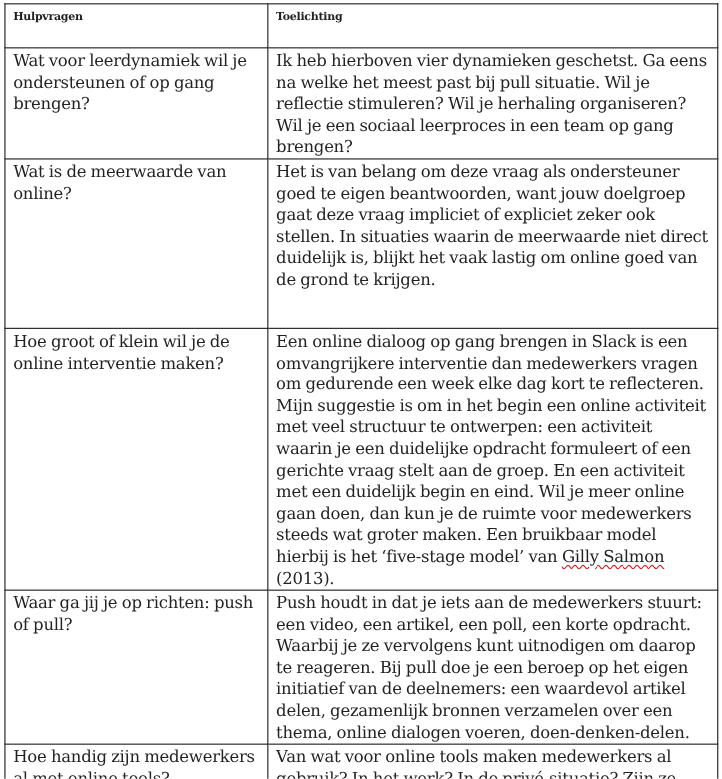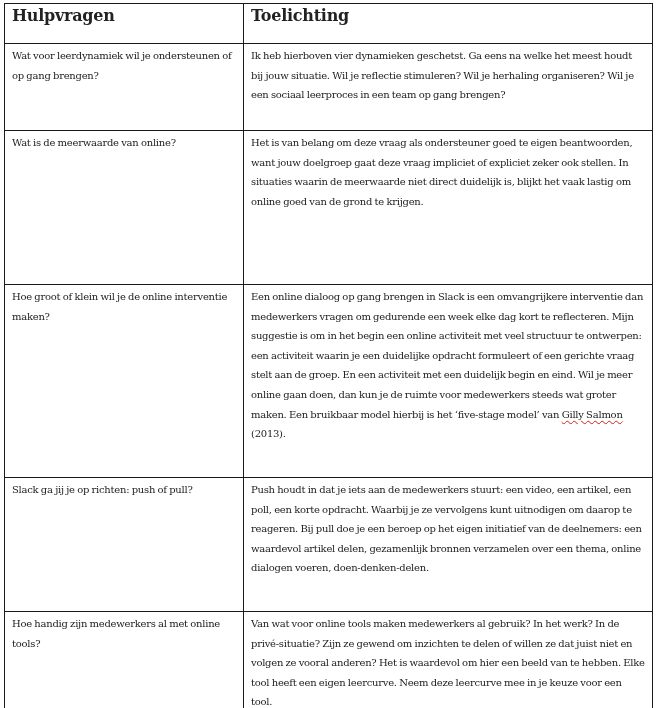--- a/index.html
+++ b/index.html
@@ -21,29 +21,29 @@
       top: 3px;
       width: 648px;
       border-collapse: collapse;
       table-layout: fixed;
     }
     .doc-table td, .doc-table th {
       border: 1.5px solid #1a1a1a;
       vertical-align: top;
       text-align: left;
       padding: 2px 7px 0 7px;
-      font-size: 10px;
+      font-size: 15px;
       line-height: 19.6px;
       letter-spacing: -0.25px;
       word-spacing: -0.5px;
       overflow: hidden;
     }
     .doc-table th {
       font-weight: bold;
-      font-size: 16px;
+      font-size: 10px;
       margin-left: 36px;
     }
     col.c1 { width: 239px; }
     col.c2 { width: 409px; }
     tr.r-head { height: 40px; }
     tr.r1 { height: 87px; }
     tr.r2 { height: 154px; }
     tr.r3 { height: 193px; padding-left: 43px; }
     tr.r4 { height: 134px; }
     tr.r5 { height: 104px; }
@@ -61,32 +61,32 @@
     <col class="c1">
     <col class="c2">
   </colgroup>
   <tbody>
       <tr class="r-head">
     <th>Hulpvragen</th>
     <th>Toelichting</th>
   </tr>
   <tr class="r1">
     <td>Wat voor leerdynamiek wil je ondersteunen of op gang brengen?</td>
-    <td>Ik heb hierboven vier dynamieken geschetst. Ga eens na welke het meest houdt bij jouw situatie. Wil je reflectie stimuleren? Wil je herhaling organiseren? Wil je een sociaal leerproces in een team op gang brengen?</td>
+    <td>Ik heb hierboven vier dynamieken geschetst. Ga eens na welke het meest past bij pull situatie. Wil je reflectie stimuleren? Wil je herhaling organiseren? Wil je een sociaal leerproces in een team op gang brengen?</td>
   </tr>
   <tr class="r2">
     <td>Wat is de meerwaarde van online?</td>
     <td>Het is van belang om deze vraag als ondersteuner goed te eigen beantwoorden, want jouw doelgroep gaat deze vraag impliciet of expliciet zeker ook stellen. In situaties waarin de meerwaarde niet direct duidelijk is, blijkt het vaak lastig om online goed van de grond te krijgen.</td>
   </tr>
   <tr class="r3">
     <td>Hoe groot of klein wil je de online interventie maken?</td>
     <td><span>Een online dialoog op gang brengen in Slack is een omvangrijkere interventie dan medewerkers vragen om gedurende een week elke dag kort te reflecteren. Mijn suggestie is om in het begin een online activiteit met veel structuur te ontwerpen: een activiteit waarin je een duidelijke opdracht formuleert of een gerichte vraag stelt aan de groep. En een activiteit met een duidelijk begin en eind. Wil je meer online gaan doen, dan kun je de ruimte voor medewerkers steeds wat groter maken. Een bruikbaar model hierbij is het ‘five-stage model’ van </span><span class="spell">Gilly Salmon</span><span> (2013).</span></td>
   </tr>
   <tr class="r4">
-    <td>Slack ga jij je op richten: push of pull?</td>
+    <td>Waar ga jij je op richten: push of pull?</td>
     <td>Push houdt in dat je iets aan de medewerkers stuurt: een video, een artikel, een poll, een korte opdracht. Waarbij je ze vervolgens kunt uitnodigen om daarop te reageren. Bij pull doe je een beroep op het eigen initiatief van de deelnemers: een waardevol artikel delen, gezamenlijk bronnen verzamelen over een thema, online dialogen voeren, doen-denken-delen.</td>
   </tr>
   <tr class="r5">
     <td>Hoe handig zijn medewerkers al met online tools?</td>
     <td>Van wat voor online tools maken medewerkers al gebruik? In het werk? In de privé-situatie? Zijn ze gewend om inzichten te delen of willen ze dat juist niet en volgen ze vooral anderen? Het is waardevol om hier een beeld van te hebben. Elke tool heeft een eigen leercurve. Neem deze leercurve mee in je keuze voor een tool.</td>
   </tr>
 </tbody>
   </table>
 
 </body></html>

